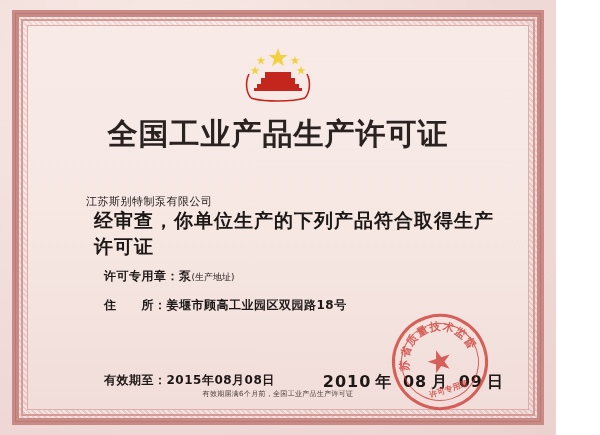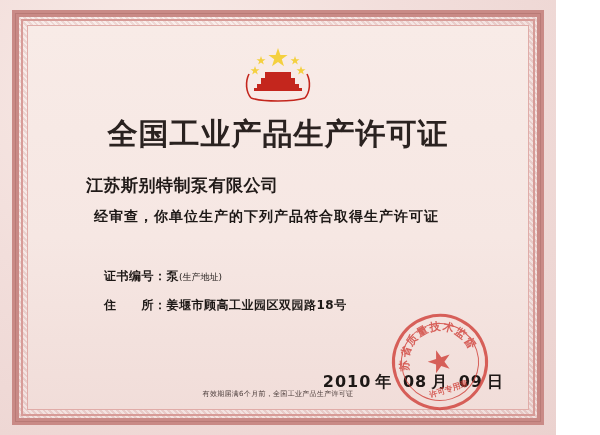--- a/index.html
+++ b/index.html
@@ -121,33 +121,33 @@
     left: 0;
     right: 0;
     text-align: center;
     font-size: 12px;
     color: #3a2e2c;
     letter-spacing: 2px;
   }
 
   .company {
     position: absolute;
-    top: 142px;
+    top: 162px;
     left: 52px;
-    font-size: 17px;
-    font-weight: bold;
+    font-size: 11px;
+    font-weight: normal;
     color: #201a18;
     letter-spacing: 0.5px;
   }
 
   .body-line {
     position: absolute;
     left: 60px;
     right: 26px;
-    font-size: 14px;
+    font-size: 19px;
     font-weight: bold;
     color: #1d1816;
     letter-spacing: 1px;
   }
   .body-line.l1 { top: 176px; }
   .body-line.l2 { top: 203px; left: 38px; }
 
   .field {
     position: absolute;
     left: 70px;
@@ -285,29 +285,32 @@
       </svg>
     </div>
 
     <div class="title">全国工业产品生产许可证</div>
 
     <div class="company">江苏斯别特制泵有限公司</div>
 
     <div class="body-line l1">经审查，你单位生产的下列产品符合取得生产许可证</div>
 
     <div class="field product">
-      <span class="label">证书编号：</span><span class="value">泵</span><span class="small">(生产地址)</span>
+      <span class="label">许可专用章：</span><span class="value">泵</span><span class="small">(生产地址)</span>
     </div>
 
     <div class="field address">
       <span class="label">住　　所：</span><span class="value">姜堰市顾高工业园区双园路18号</span>
     </div>
 
 
 
+    <div class="field valid">
+      <span class="label">有效期至：</span><span class="value">2015年08月08日</span>
+    </div>
 
     <div class="date-line">
       <span>2010</span><span>年</span>
       <span>08</span><span>月</span>
       <span>09</span><span>日</span>
     </div>
 
     <div class="seal">
       <div class="seal-ring"></div>
       <div class="seal-ring2"></div>

